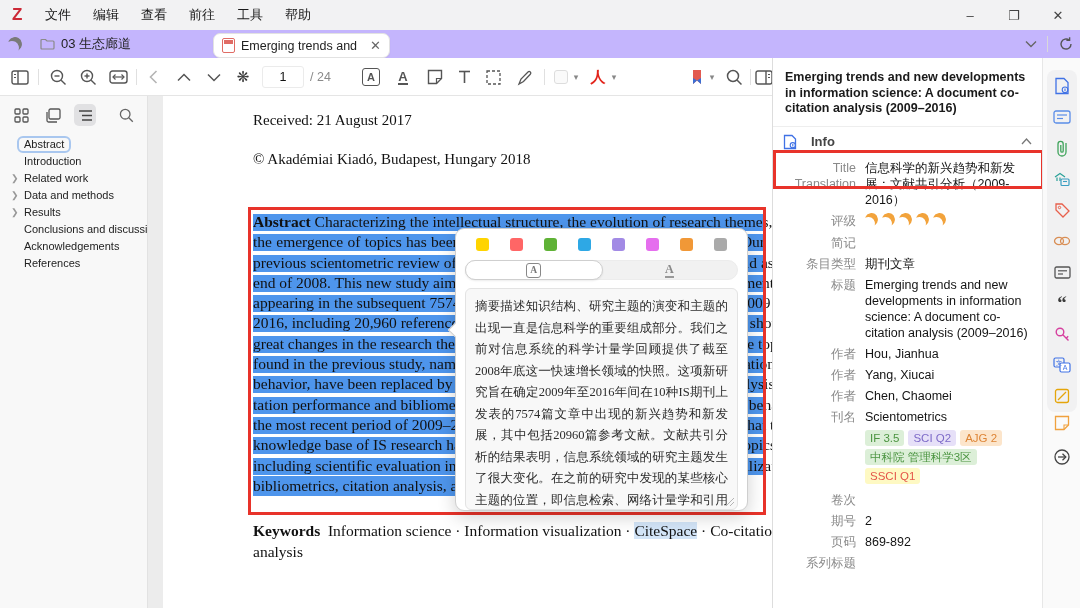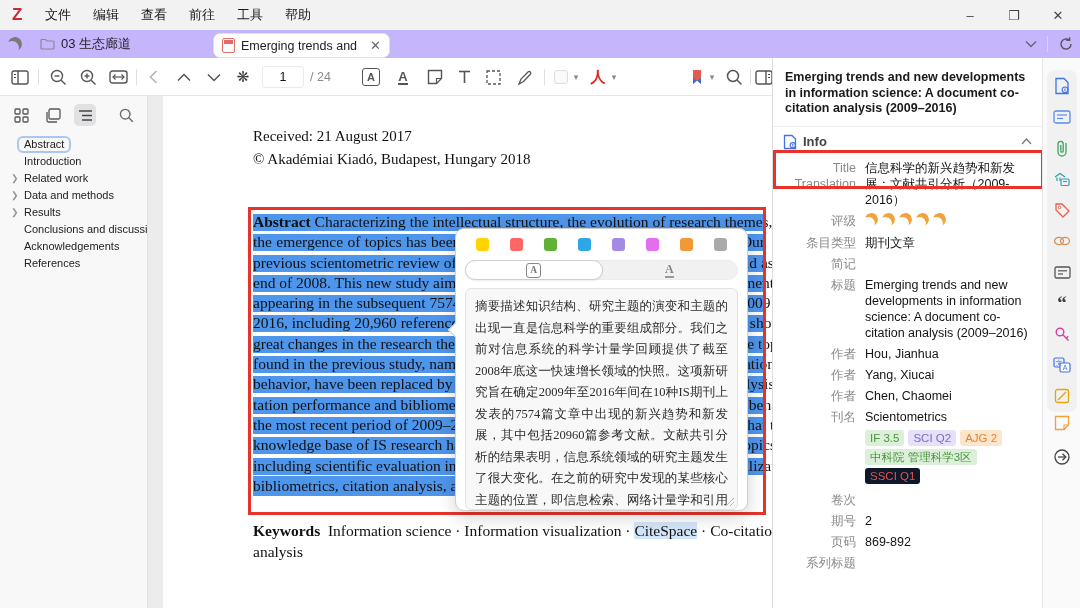--- a/index.html
+++ b/index.html
@@ -49,21 +49,21 @@
   .vicon.search-right { margin-left:auto; }
   .outline { padding:4px 4px 0 4px; }
   .o-item { position:relative; font-size:11px; color:#222; line-height:17px; padding:0 4px 0 20px; white-space:nowrap; }
   .o-item .disc { position:absolute; left:7px; top:0; color:#999; font-size:9px; }
   .o-item.focused .pill { border:2px solid #a9c7ef; border-radius:6px; padding:0 5px; margin-left:-7px; display:inline-block; line-height:13px; }
 
   
   .viewer { position:absolute; left:148px; top:96px; width:624px; height:512px; background:#ececec; }
   .page { position:absolute; left:15px; top:0; width:609px; height:512px; background:#fff; overflow:hidden; }
   .pdf-serif { font-family:"Liberation Serif","DejaVu Serif", serif; color:#111; }
-  .received { position:absolute; left:90px; top:32px; font-size:15px; }
+  .received { position:absolute; left:90px; top:16px; font-size:15px; }
   .copyright { position:absolute; left:90px; top:55px; font-size:15px; }
   .abs-block { position:absolute; left:90px; top:116px; width:512px; }
   .abs-line { font-size:15.5px; line-height:20.3px; height:20.3px; text-align:justify; text-align-last:justify; white-space:nowrap; overflow:visible;
     background:linear-gradient(#4e95ec,#4e95ec) 0 60%/100% 17px no-repeat; }
   .abs-line.last { text-align:left; text-align-last:left; background:none; }
   .abs-line.last .hl { background:#4e95ec; padding:1px 2px 2px 0; }
   .kw-line { position:absolute; left:90px; top:426px; font-size:15.5px; white-space:nowrap; width:520px; overflow:hidden; }
   .kw-line2 { position:absolute; left:90px; top:447px; font-size:15.5px; }
   .kw-hl { background:#d3e5f8; }
   .redbox-abs { position:absolute; left:85px; top:111px; width:518px; height:308px; border:3px solid #e8332a; pointer-events:none; }
@@ -78,32 +78,32 @@
   .seg-cell.sel { background:#fff; border:1px solid #cfcfcf; border-radius:11px; margin:-1px; box-shadow:0 1px 2px rgba(0,0,0,.08); }
   .seg .boxA { width:15px; height:15px; border-width:1.2px; font-size:9.5px; color:#777; border-color:#888; }
   .seg .underA { font-size:12px; color:#888; border-color:#999; }
   .trans-area { position:relative; margin:8px 9px 0 9px; height:222px; background:#f8f8f8; border:1px solid #e3e3e3; border-radius:6px; padding:7px 9px; font-size:12.5px; line-height:21.5px; color:#2b2b2b; overflow:hidden; text-align:justify; }
   .resize-h { position:absolute; right:3px; bottom:3px; width:10px; height:10px;
     background:repeating-linear-gradient(135deg, transparent 0 2px, #b5b5b5 2px 3px); clip-path:polygon(100% 0, 100% 100%, 0 100%); }
 
   
   .rsidebar { position:absolute; left:772px; top:58px; width:270px; height:550px; background:#fff; border-left:1px solid #ddd; overflow:hidden; }
   .r-title { padding:12px 10px 9px 12px; font-size:12.5px; font-weight:bold; line-height:15.5px; color:#1a1a1a; border-bottom:1px solid #eee; }
-  .info-row { display:flex; align-items:center; gap:6px; padding:7px 10px 6px 10px; color:#444; font-size:13px; font-weight:bold; }
+  .info-row { display:flex; align-items:center; gap:14px; padding:7px 10px 6px 10px; color:#444; font-size:13px; font-weight:bold; }
   .info-chevron { margin-left:auto; color:#777; }
   .fields { padding:2px 6px 0 0; }
   .f-row { display:flex; padding:2.5px 0; }
   .f-label { width:92px; flex:0 0 92px; text-align:right; color:#8a8a8a; font-size:12.5px; line-height:16px; padding-right:9px; }
   .f-value { flex:1; color:#141414; font-size:12.5px; line-height:16px; padding-right:8px; word-break:break-word; }
   .moon { display:inline-block; width:13px; height:13px; border-radius:50%; box-shadow: inset -4px 3px 0 0 #f2a33c; transform:rotate(-15deg); margin-right:4px; }
   .badge { display:inline-block; padding:1px 5px; border-radius:3px; font-size:11.5px; line-height:14px; margin:0 4px 3px 0; white-space:nowrap; }
   .bg-green { background:#dcefd8; color:#4b9440; }
   .bg-purple { background:#e6e0f8; color:#7d6ac8; }
   .bg-orange { background:#fce5cb; color:#dd8435; }
-  .bg-red { background:#0f172a; color:#e4564a; }
+  .bg-red { background:#fef9c3; color:#e4564a; }
   .redbox-field { position:absolute; left:0px; top:92px; width:271px; height:39px; border:3px solid #e8332a; pointer-events:none; }
 
   
   .istrip { position:absolute; left:1042px; top:58px; width:38px; height:550px; background:#fafafa; border-left:1px solid #e7e7e7; }
   .istrip-group { position:absolute; left:4px; top:12px; width:30px; border-radius:8px; background:#f1f1f2; padding:6px 0; display:flex; flex-direction:column; align-items:center; gap:11px; }
   .istrip-below { position:absolute; left:4px; top:355px; width:30px; display:flex; flex-direction:column; align-items:center; gap:14px; }
   .sicon { width:20px; height:20px; display:flex; align-items:center; justify-content:center; }
   .quote-glyph { font-family:"Liberation Serif", serif; font-size:19px; font-weight:bold; color:#3a3a3a; line-height:10px; }
 </style>
 </head>
@@ -381,26 +381,26 @@
     <div class="fields">
       <div class="f-row">
           <span class="f-label">Title Translation</span>
           <span class="f-value">信息科学的新兴趋势和新发展：文献共引分析（2009-2016）</span>
         </div>
       <div class="f-row">
           <span class="f-label">评级</span>
           <span class="f-value"><span class="moon"></span><span class="moon"></span><span class="moon"></span><span class="moon"></span><span class="moon"></span></span>
         </div>
       <div class="f-row">
+          <span class="f-label">简记</span>
+          <span class="f-value"></span>
+        </div>
+      <div class="f-row">
           <span class="f-label">条目类型</span>
           <span class="f-value">期刊文章</span>
-        </div>
-      <div class="f-row">
-          <span class="f-label">简记</span>
-          <span class="f-value"></span>
         </div>
       <div class="f-row">
           <span class="f-label">标题</span>
           <span class="f-value">Emerging trends and new developments in information science: A document co-citation analysis (2009–2016)</span>
         </div>
       <div class="f-row">
           <span class="f-label">作者</span>
           <span class="f-value">Hou, Jianhua</span>
         </div>
       <div class="f-row">

